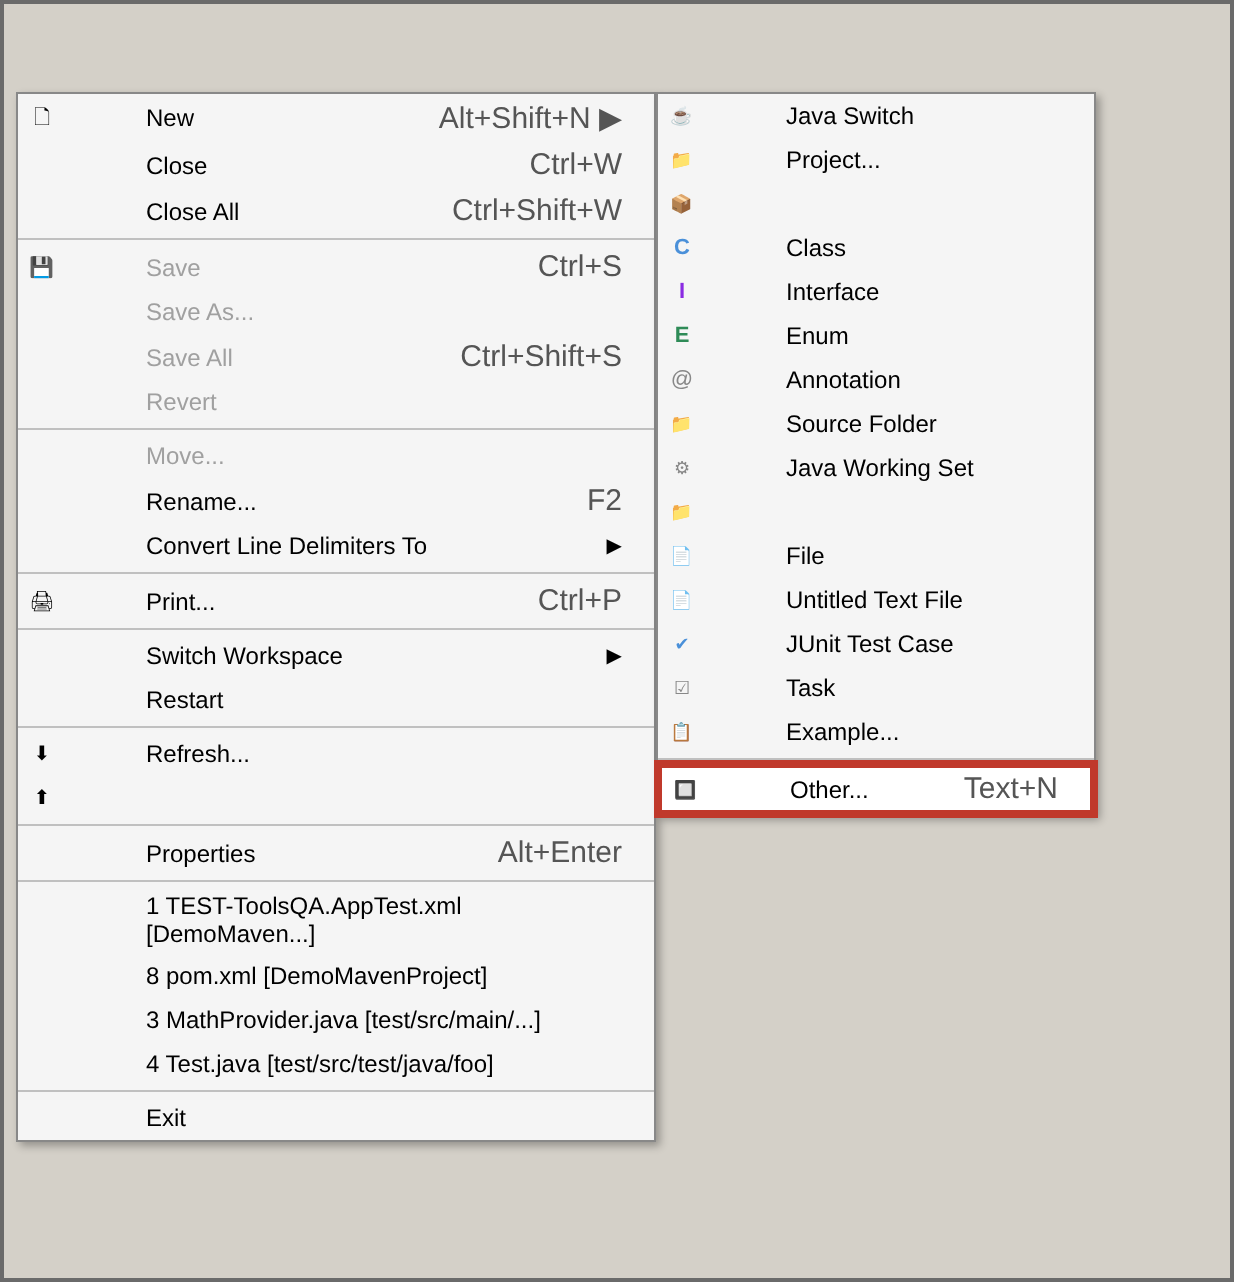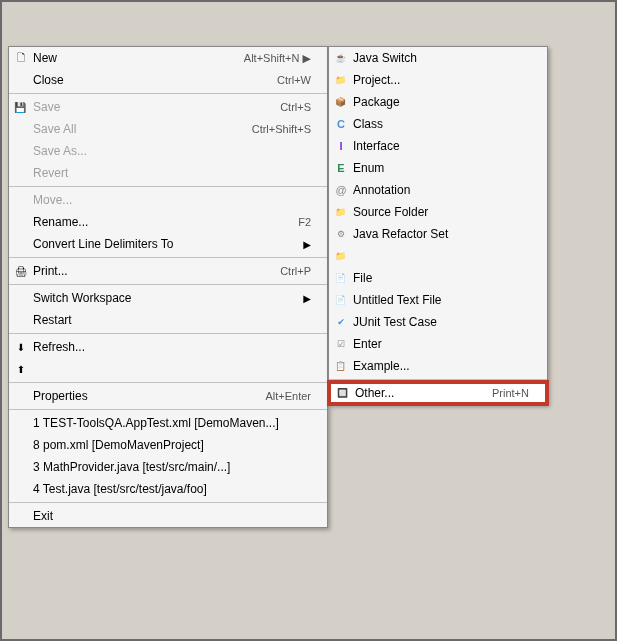--- a/index.html
+++ b/index.html
@@ -97,25 +97,25 @@
       align-items: center;
       padding: 3px 16px 3px 24px;
       cursor: pointer;
       position: relative;
       min-height: 22px;
     }
     .menu-row.disabled {
       color: #a0a0a0;
       cursor: default;
     }
-    .menu-row-label { flex: 1; }
+    .menu-row-label { flex: 1; margin-left: 40px; }
     .menu-row-shortcut {
       color: #555;
       margin-left: 30px;
-      font-size: 11px;
+      font-size: 15px;
     }
     .menu-row-arrow {
       margin-left: 8px;
       font-size: 10px;
     }
     .menu-row-icon {
       position: absolute;
       left: 4px;
       width: 16px;
       height: 16px;
@@ -206,36 +206,40 @@
       <span class="menu-row-label">New</span>
       <span class="menu-row-shortcut">Alt+Shift+N ▶</span>
     </div>
 
 
     <div class="menu-row">
       <span class="menu-row-label">Close</span>
       <span class="menu-row-shortcut">Ctrl+W</span>
     </div>
 
+    <div class="menu-row">
+      <span class="menu-row-label">Close All</span>
+      <span class="menu-row-shortcut">Ctrl+Shift+W</span>
+    </div>
 
     <div class="menu-divider"></div>
 
     <div class="menu-row disabled">
       <span class="menu-row-icon">💾</span>
       <span class="menu-row-label">Save</span>
       <span class="menu-row-shortcut">Ctrl+S</span>
     </div>
 
     <div class="menu-row disabled">
+      <span class="menu-row-label">Save As...</span>
+    </div>
+
+    <div class="menu-row disabled">
       <span class="menu-row-label">Save All</span>
       <span class="menu-row-shortcut">Ctrl+Shift+S</span>
-    </div>
-
-    <div class="menu-row disabled">
-      <span class="menu-row-label">Save As...</span>
     </div>
 
     <div class="menu-row disabled">
       <span class="menu-row-label">Revert</span>
     </div>
 
     <div class="menu-divider"></div>
 
     <div class="menu-row disabled">
       <span class="menu-row-label">Move...</span>
@@ -318,21 +322,20 @@
       <span class="menu-row-label">Java Switch</span>
     </div>
 
     <div class="menu-row">
       <span class="sub-icon" style="color:#888;">📁</span>
       <span class="menu-row-label">Project...</span>
     </div>
 
     <div class="menu-row">
       <span class="sub-icon" style="color:#d4a017;">📦</span>
-      <span class="menu-row-label">Package</span>
     </div>
 
     <div class="menu-row">
       <span class="sub-icon" style="color:#4a90d9; font-weight:bold; font-size:11px;">C</span>
       <span class="menu-row-label">Class</span>
     </div>
 
     <div class="menu-row">
       <span class="sub-icon" style="color:#8a2be2; font-weight:bold; font-size:11px;">I</span>
       <span class="menu-row-label">Interface</span>
@@ -348,21 +351,21 @@
       <span class="menu-row-label">Annotation</span>
     </div>
 
     <div class="menu-row">
       <span class="sub-icon" style="color:#dcb44a;">📁</span>
       <span class="menu-row-label">Source Folder</span>
     </div>
 
     <div class="menu-row">
       <span class="sub-icon" style="color:#888;">⚙</span>
-      <span class="menu-row-label">Java Refactor Set</span>
+      <span class="menu-row-label">Java Working Set</span>
     </div>
 
     <div class="menu-row">
       <span class="sub-icon" style="color:#dcb44a;">📁</span>
     </div>
 
     <div class="menu-row">
       <span class="sub-icon" style="color:#888;">📄</span>
       <span class="menu-row-label">File</span>
     </div>
@@ -372,29 +375,29 @@
       <span class="menu-row-label">Untitled Text File</span>
     </div>
 
     <div class="menu-row">
       <span class="sub-icon" style="color:#4a90d9;">✔</span>
       <span class="menu-row-label">JUnit Test Case</span>
     </div>
 
     <div class="menu-row">
       <span class="sub-icon" style="color:#888;">☑</span>
-      <span class="menu-row-label">Enter</span>
+      <span class="menu-row-label">Task</span>
     </div>
 
     <div class="menu-row">
       <span class="sub-icon" style="color:#888;">📋</span>
       <span class="menu-row-label">Example...</span>
     </div>
     <div class="menu-divider"></div>
 
     <div class="menu-row highlighted" style="border: 2px solid #c0392b; background: white; padding: 2px 16px 2px 24px;">
       <span class="sub-icon" style="color:#888;">🔲</span>
       <span class="menu-row-label">Other...</span>
-      <span class="menu-row-shortcut">Print+N</span>
+      <span class="menu-row-shortcut">Text+N</span>
     </div>
   </div>
 
 </div>
 
 </body></html>

